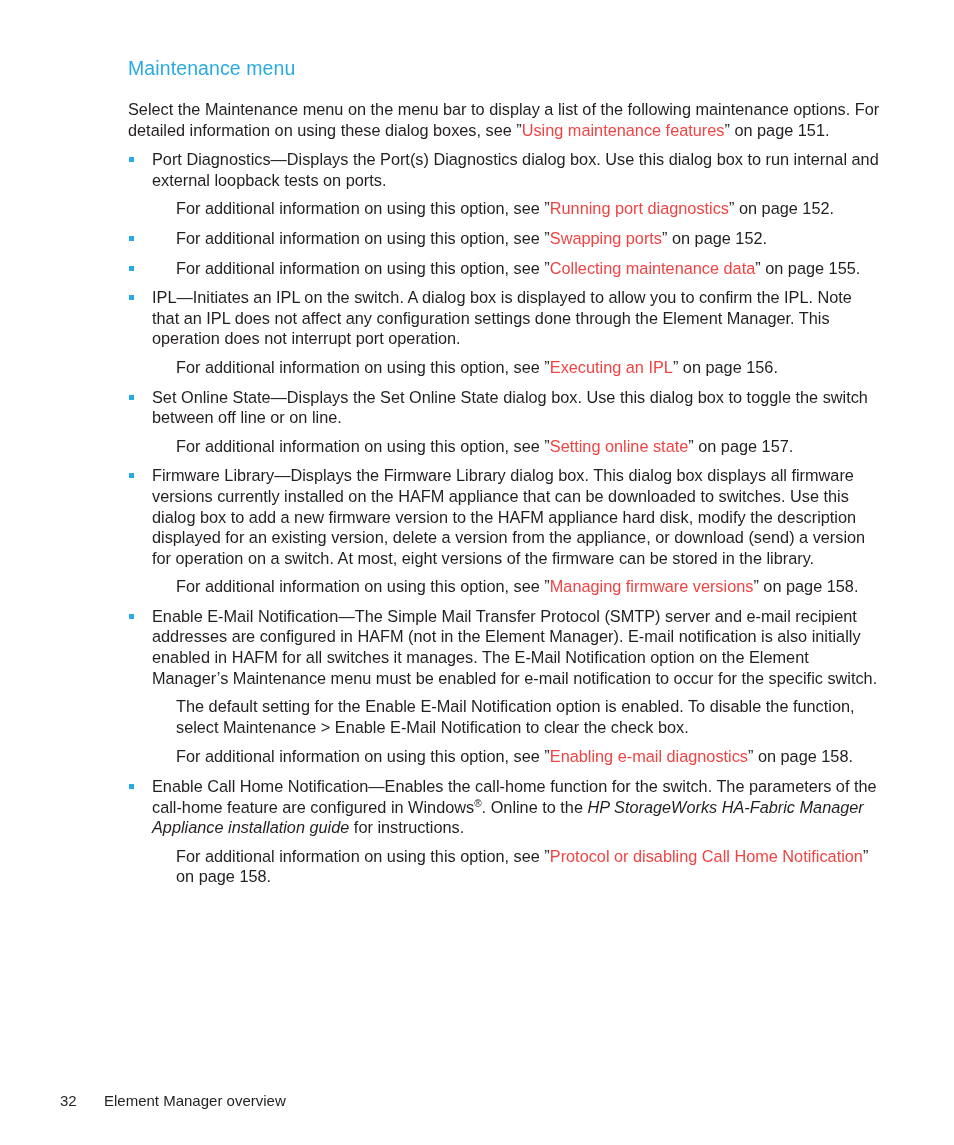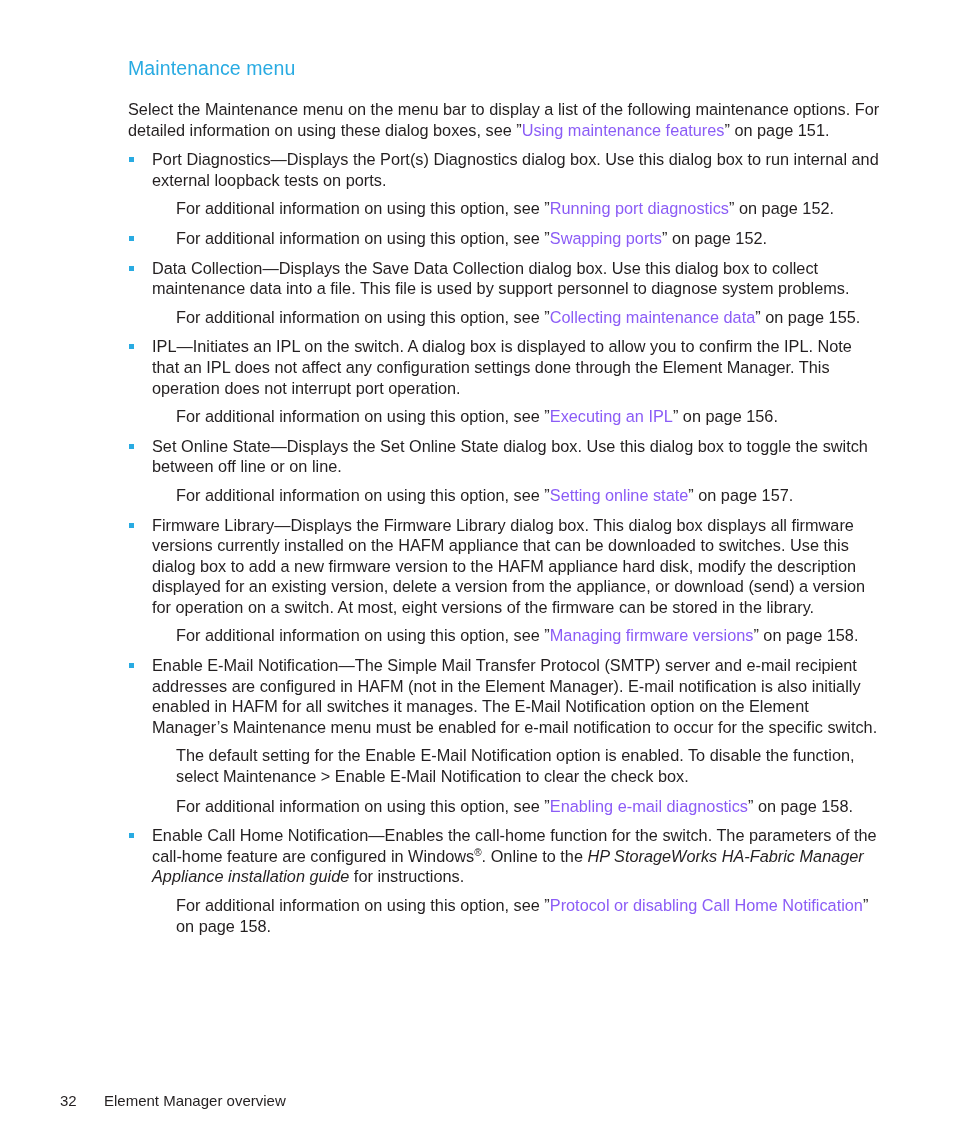--- a/index.html
+++ b/index.html
@@ -66,21 +66,21 @@
   }
   .sub-para {
     font-size: 16.3px;
     line-height: 20.6px;
     margin: 8px 0 9px 24px;
   }
   .term {
     font-weight: normal;
   }
   .xref {
-    color: #8b5cf6;
+    color: #ef4444;
   }
   .ital {
     font-style: italic;
   }
   sup {
     font-size: 0.62em;
     vertical-align: super;
     line-height: 0;
   }
   .footer {
@@ -118,21 +118,20 @@
         <p class="sub-para"><span>For additional information on using this option, see ”</span><span class="xref">Running port diagnostics</span><span>” on page 152.</span></p>
       </li>
 
       <li class="opt-item">
         <span class="bullet"></span>
         <p class="sub-para"><span>For additional information on using this option, see ”</span><span class="xref">Swapping ports</span><span>” on page 152.</span></p>
       </li>
 
       <li class="opt-item">
         <span class="bullet"></span>
-        <p class="opt-desc"><span class="term">Data Collection</span><span>—</span><span>Displays the Save Data Collection dialog box. Use this dialog box to collect maintenance data into a file. This file is used by support personnel to diagnose system problems.</span></p>
         <p class="sub-para"><span>For additional information on using this option, see ”</span><span class="xref">Collecting maintenance data</span><span>” on page 155.</span></p>
       </li>
 
       <li class="opt-item">
         <span class="bullet"></span>
         <p class="opt-desc"><span class="term">IPL</span><span>—</span><span>Initiates an IPL on the switch. A dialog box is displayed to allow you to confirm the IPL. Note that an IPL does not affect any configuration settings done through the Element Manager. This operation does not interrupt port operation.</span></p>
         <p class="sub-para"><span>For additional information on using this option, see ”</span><span class="xref">Executing an IPL</span><span>” on page 156.</span></p>
       </li>
 
       <li class="opt-item">

